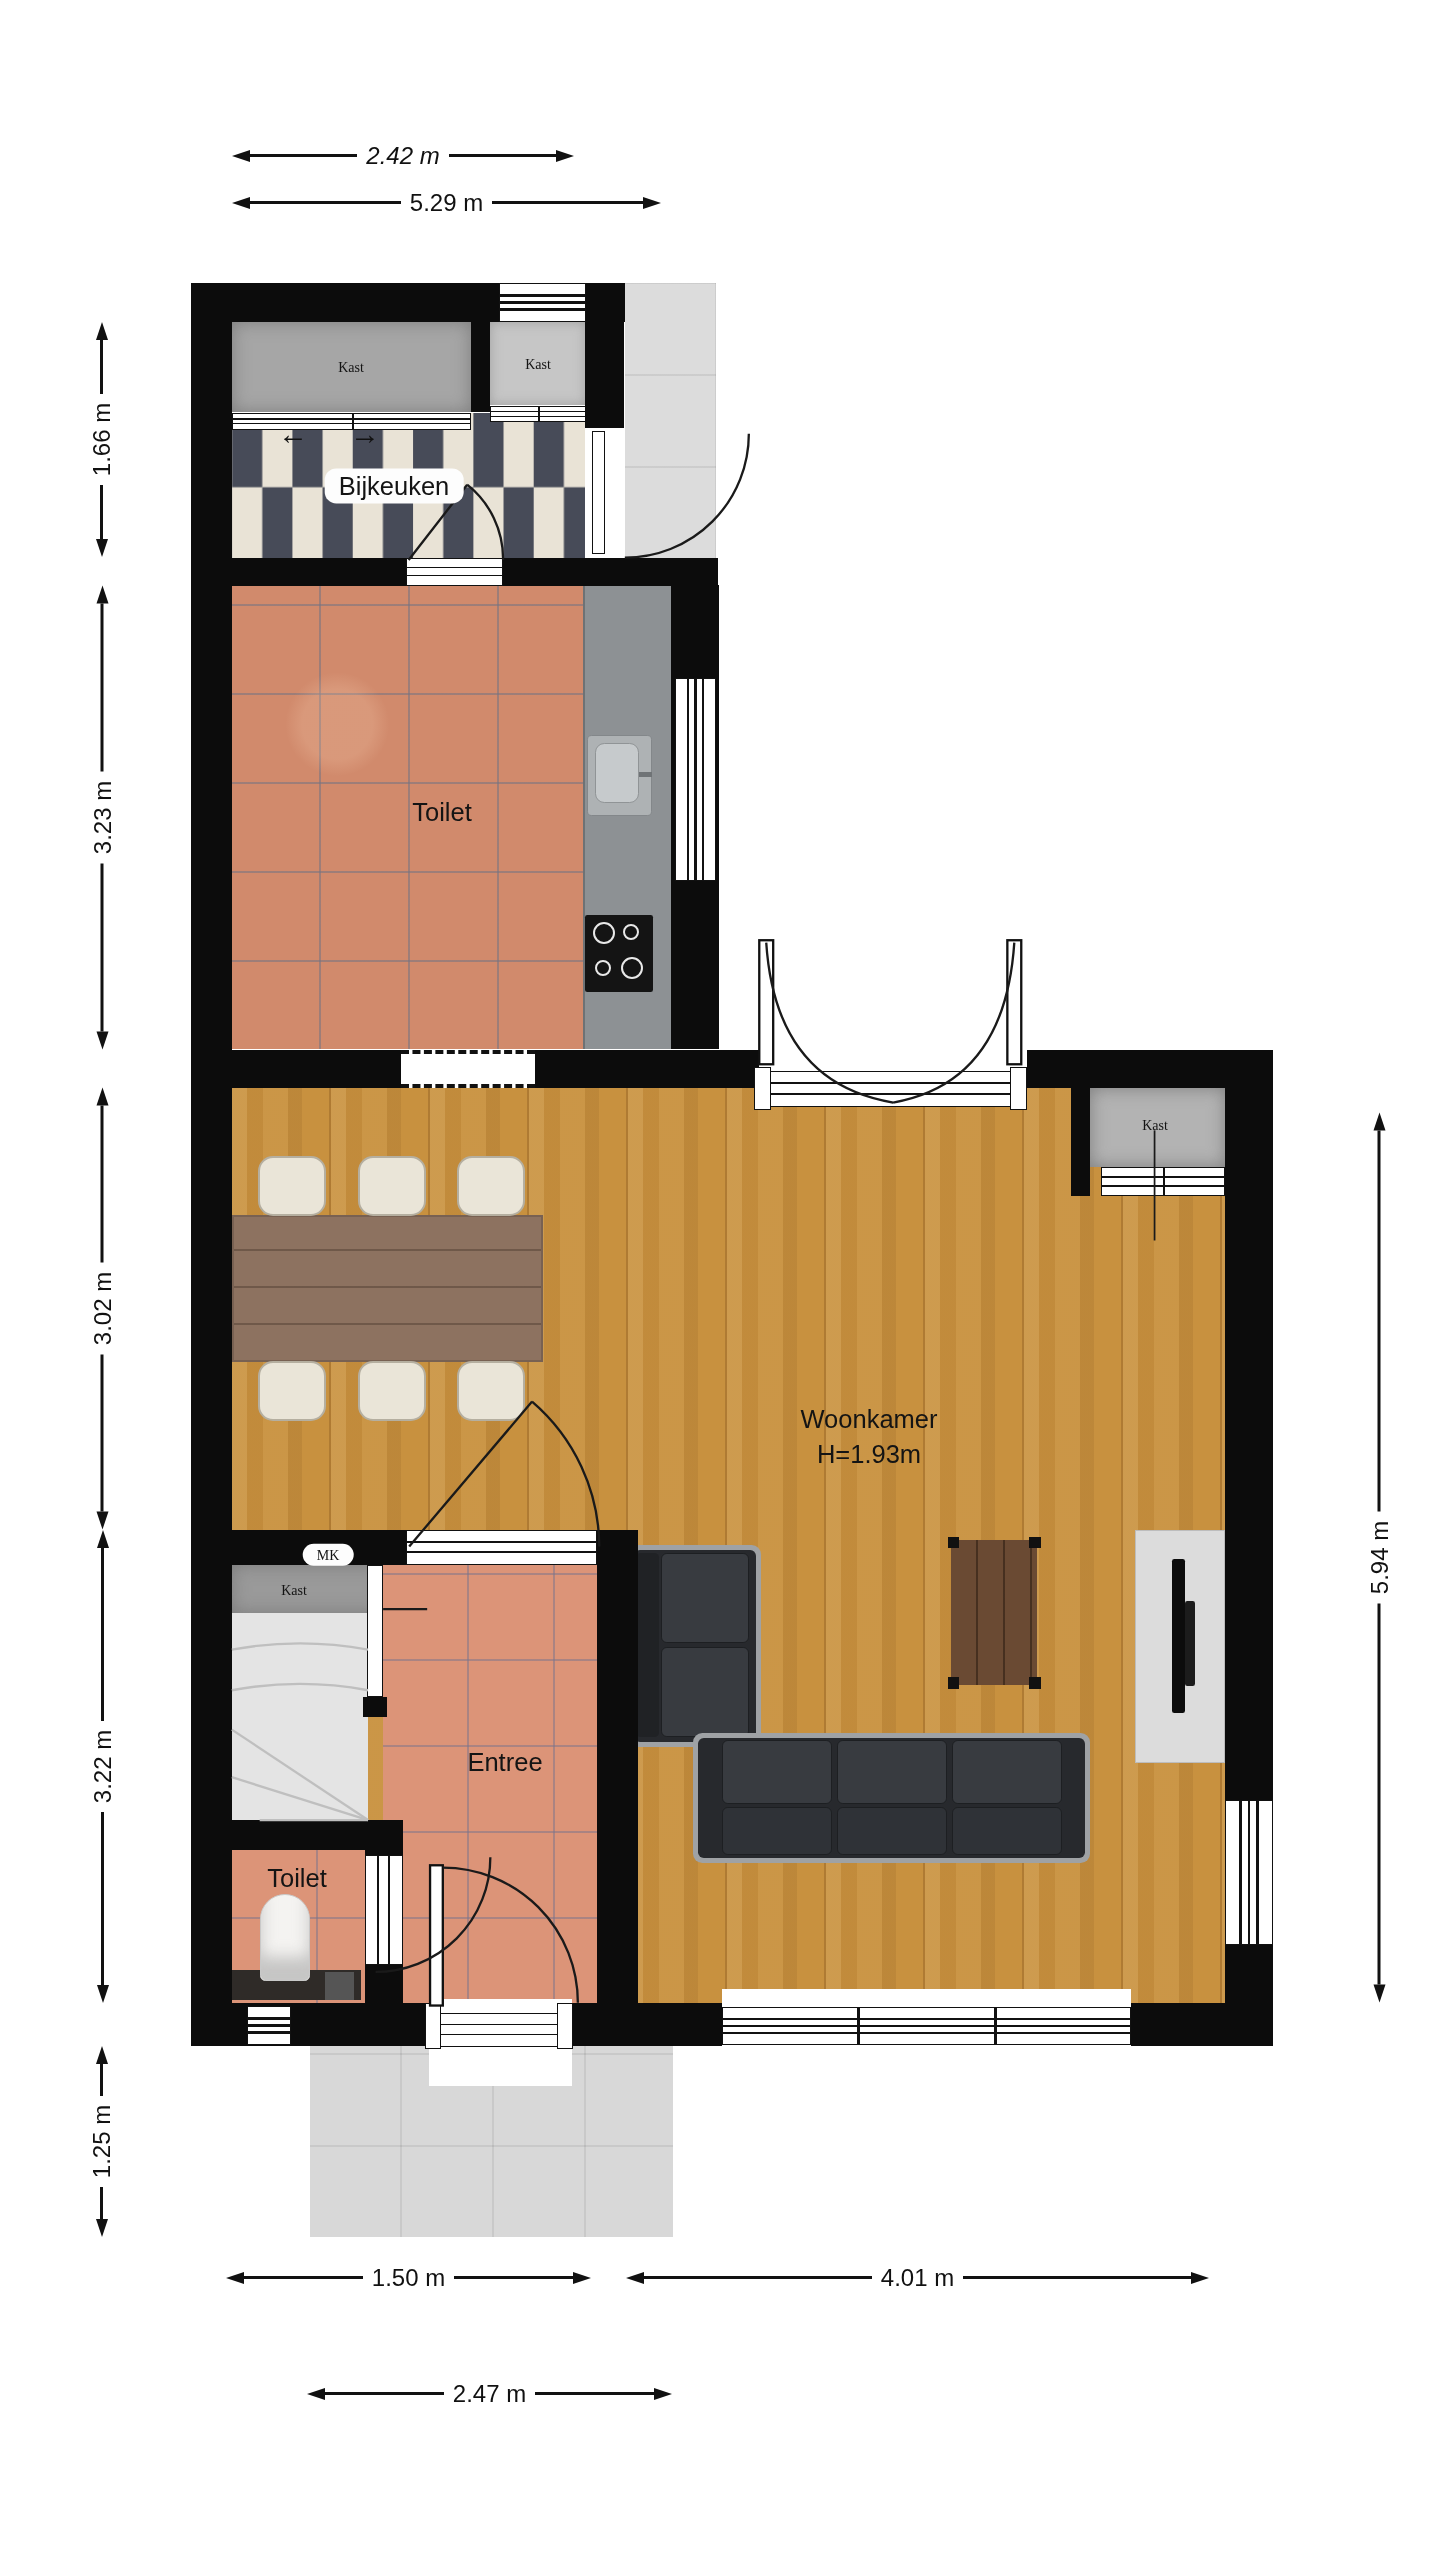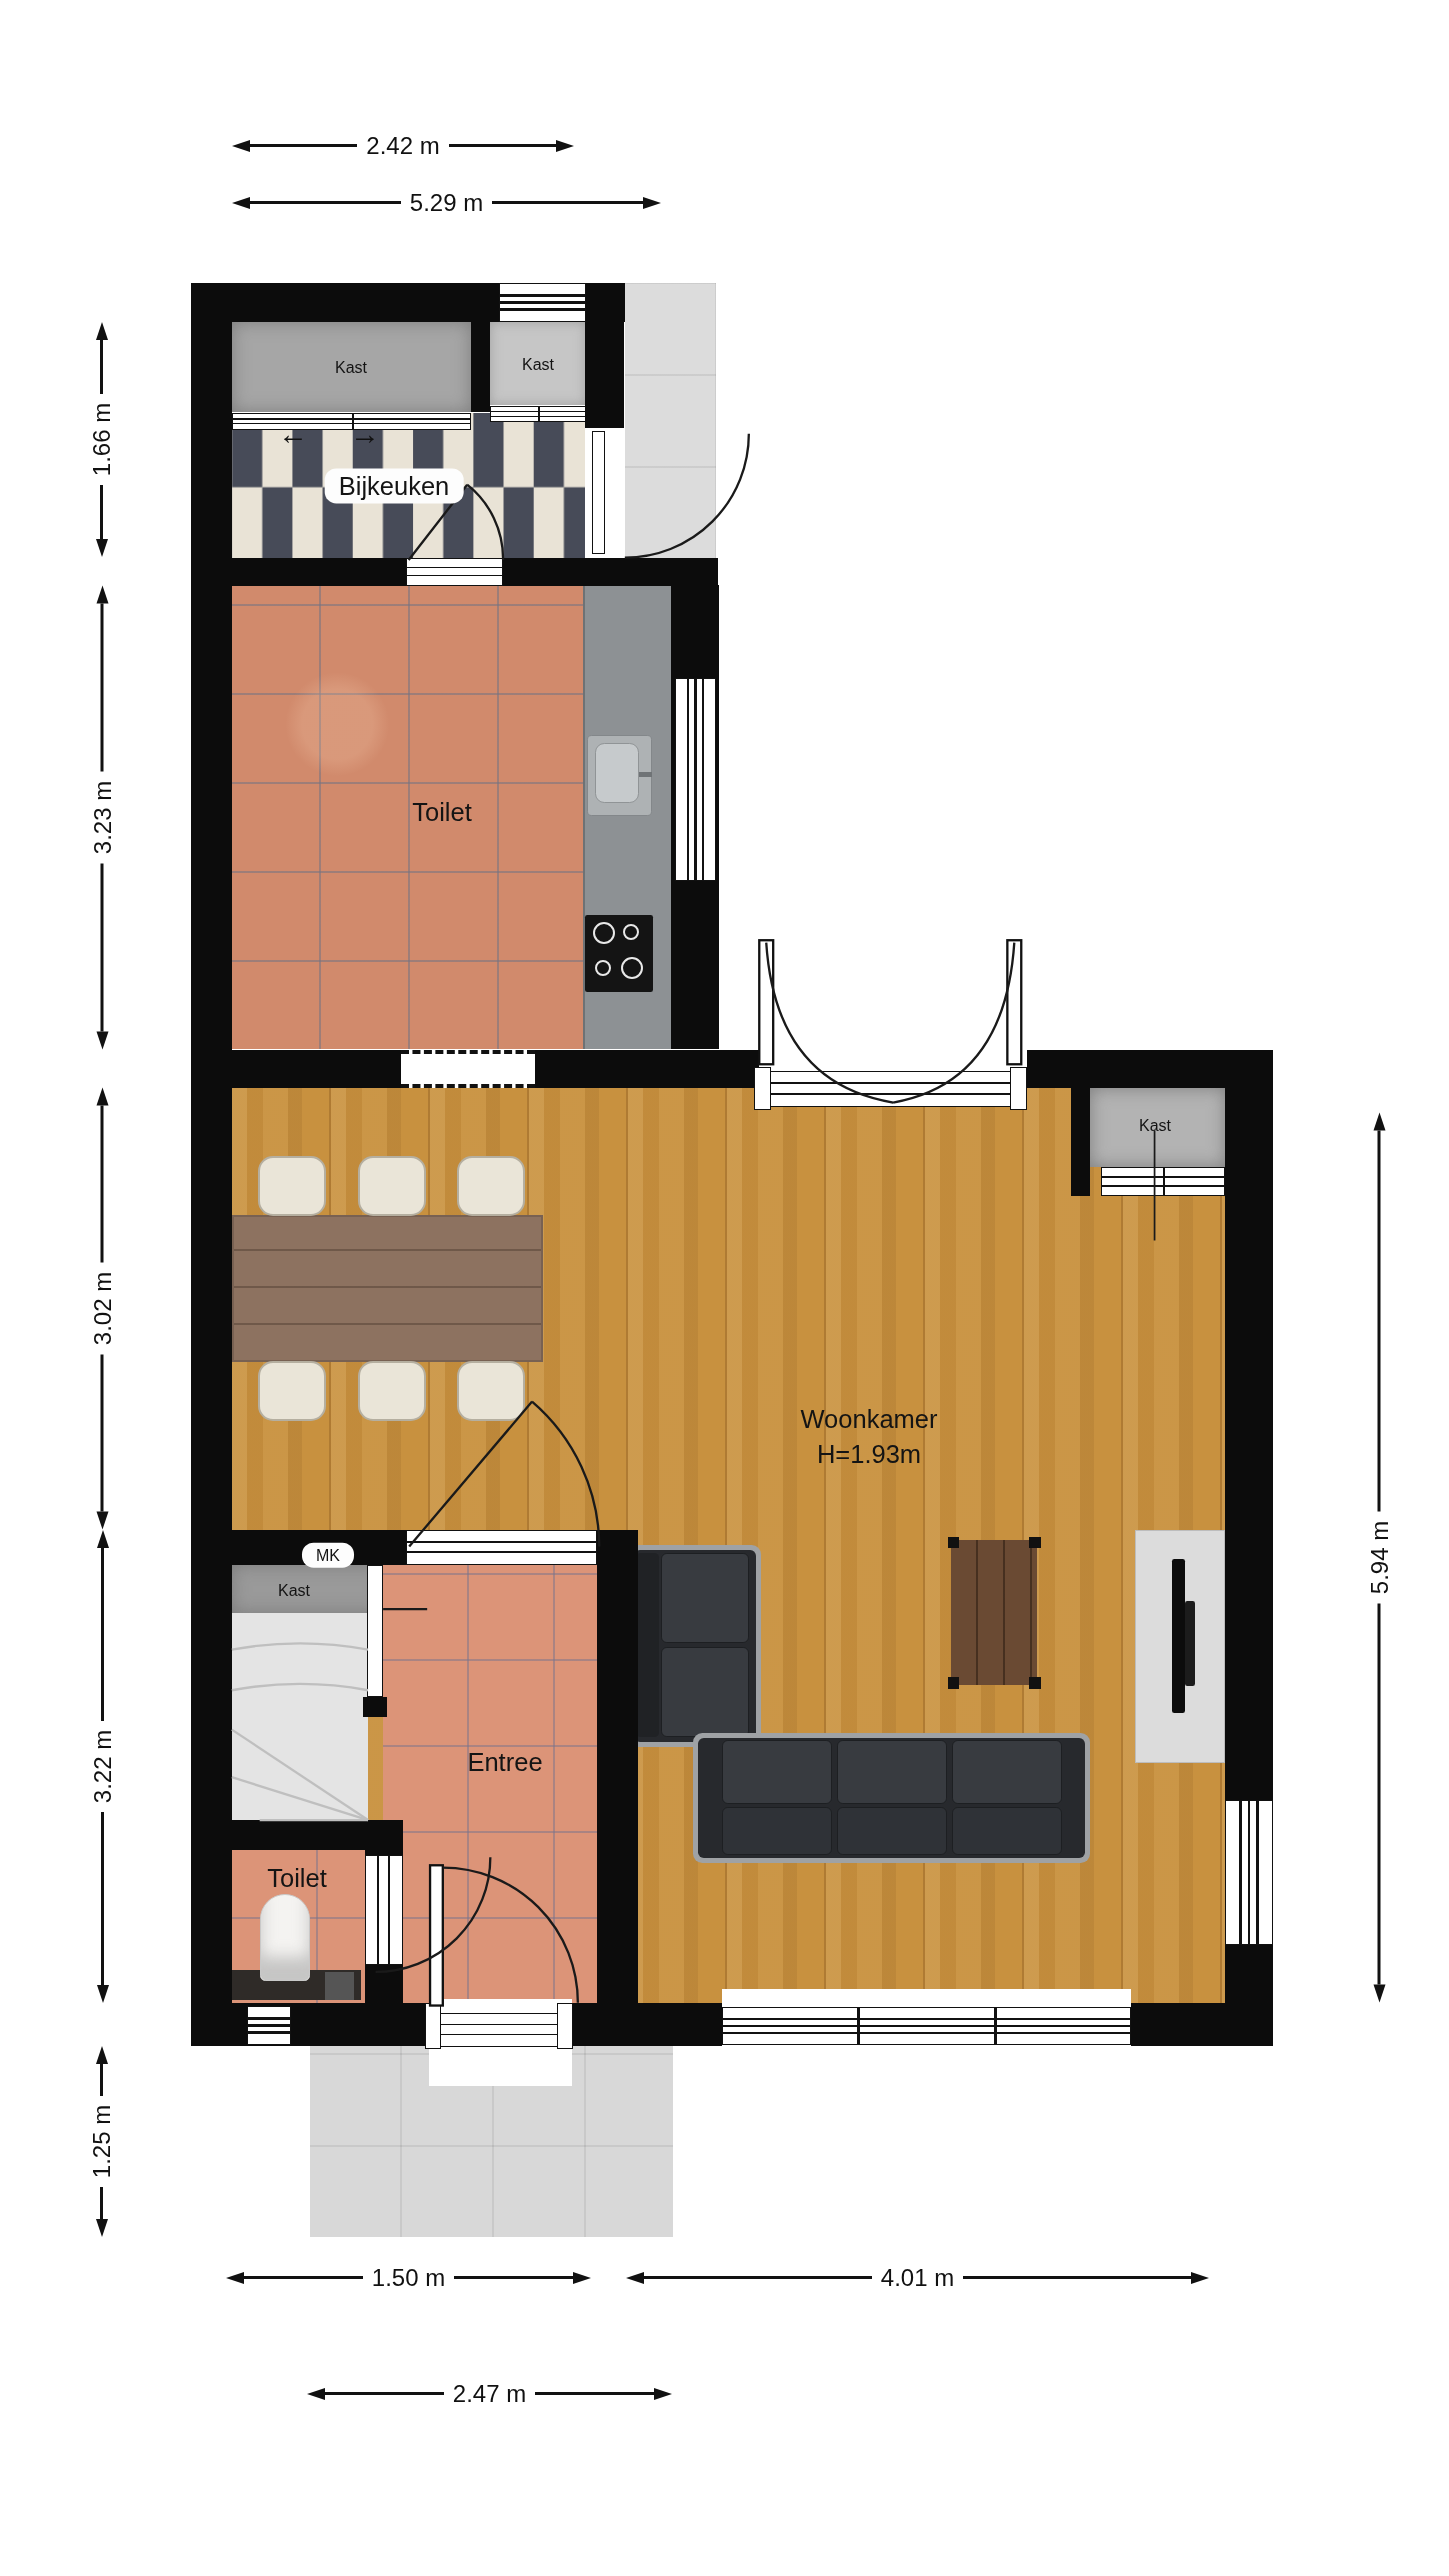--- a/index.html
+++ b/index.html
@@ -44,21 +44,21 @@
   .sillV{background:linear-gradient(to right,#fff 0 30%,#111 30% 35%,#fff 35% 62%,#111 62% 67%,#fff 67% 100%);
         border:1.7px solid #111;box-sizing:border-box;}
   .slider{position:absolute;background:linear-gradient(to bottom,#fff 0 30%,#111 30% 38%,#fff 38% 62%,#111 62% 70%,#fff 70% 100%);
         border:1.7px solid #111;box-sizing:border-box;}
   .slider .tick{position:absolute;left:50%;top:0;bottom:0;width:2.3px;background:#111;}
   .passage{position:absolute;background:#fff;border-top:4px dashed #111;border-bottom:4px dashed #111;box-sizing:border-box;}
   .whitebox{position:absolute;background:#fff;border:1.7px solid #111;box-sizing:border-box;}
   .plainwhite{position:absolute;background:#fff;}
   
   .rlabel{position:absolute;transform:translate(-50%,-50%);font-size:25.5px;line-height:1.1;white-space:nowrap;color:#141414;}
-  .rlabel.small{font-size:16px;}
+  .rlabel.small{font-size:14px;font-family:Liberation Serif, serif;}
   .pill{background:#fdfdfd;border-radius:11.6px;padding:3.5px 14px;}
   .arrowglyph{position:absolute;transform:translate(-50%,-50%);font-size:30px;color:#111;}
   
   .dim{position:absolute;display:flex;align-items:center;height:23px;}
   .dim .ln{flex:1;height:2.3px;background:#111;}
   .dim .lbl{font-size:24px;line-height:23px;padding:0 9.3px;white-space:nowrap;color:#111;}
   .dim .ah{width:0;height:0;border-top:6.4px solid transparent;border-bottom:6.4px solid transparent;}
   .dim .ah.l{border-right:18.5px solid #111;}
   .dim .ah.r{border-left:18.5px solid #111;}
   .dim.v{transform:rotate(-90deg);}
@@ -252,21 +252,21 @@
   <span class="arrowglyph" style="left:365px;top:434px;">→</span>
   <span class="rlabel" style="left:442px;top:812px;">Toilet</span>
   <span class="rlabel" style="left:869px;top:1419px;">Woonkamer</span>
   <span class="rlabel" style="left:869px;top:1454px;">H=1.93m</span>
   <span class="rlabel small" style="left:1155px;top:1126px;">Kast</span>
   <span class="rlabel small pill" style="left:328px;top:1555px;">MK</span>
   <span class="rlabel small" style="left:294px;top:1591px;">Kast</span>
   <span class="rlabel" style="left:505px;top:1762px;">Entree</span>
   <span class="rlabel" style="left:297px;top:1878px;">Toilet</span>
 
-  <div class="dim" style="left:232px;top:134px;width:342px;">
+  <div class="dim" style="left:232px;top:144px;width:342px;font-style:italic;">
     <span class="ah l"></span>
       <span class="ln"></span>
       <span class="lbl">2.42 m</span>
       <span class="ln"></span>
       <span class="ah r"></span>
   </div>
   <div class="dim" style="left:232px;top:191px;width:429px;">
     <span class="ah l"></span>
       <span class="ln"></span>
       <span class="lbl">5.29 m</span>

